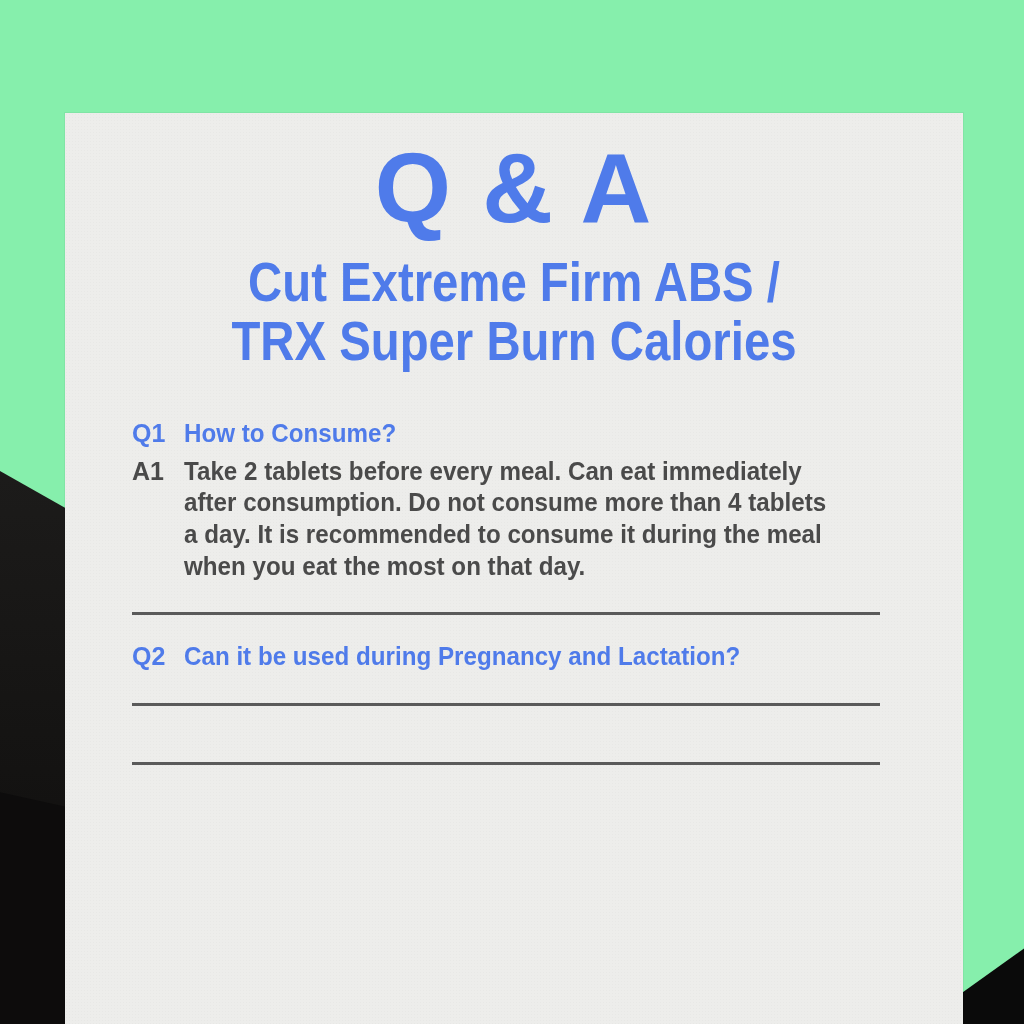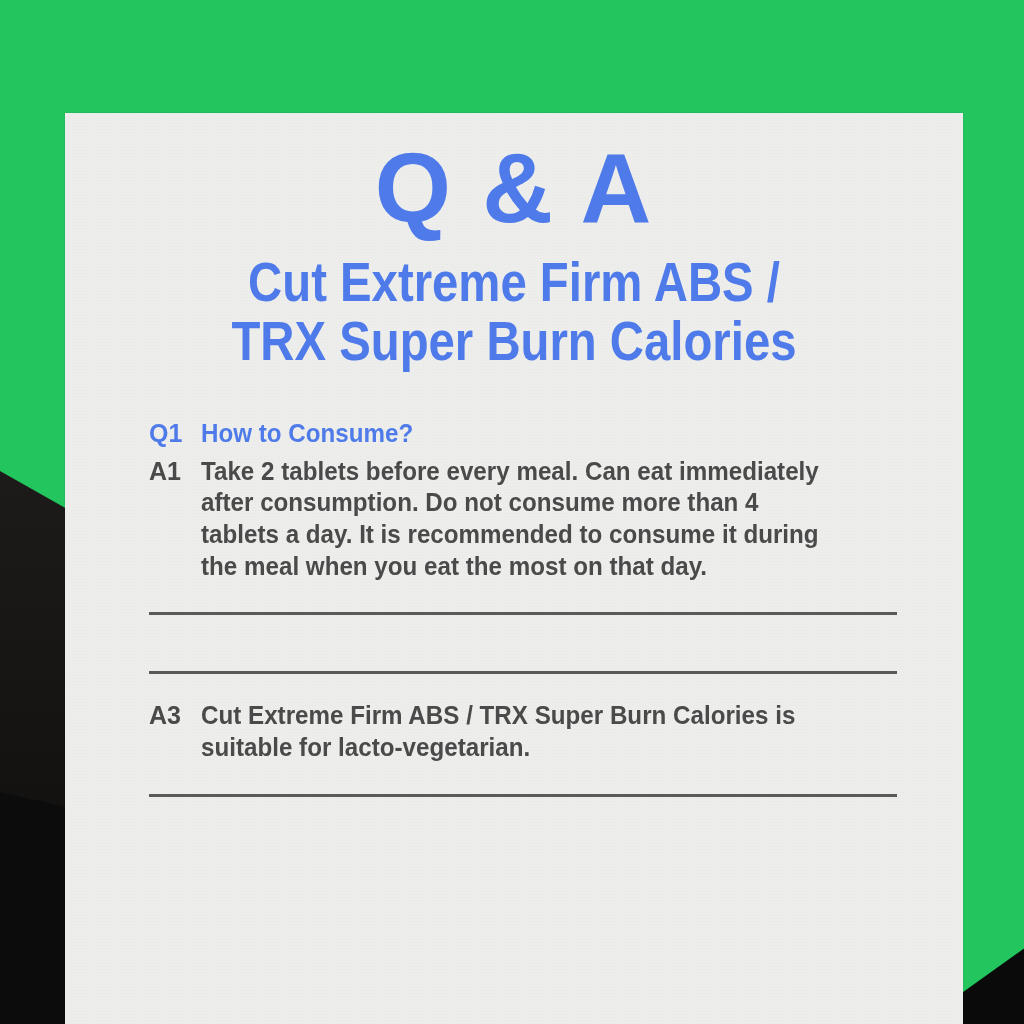--- a/index.html
+++ b/index.html
@@ -11,21 +11,21 @@
   }
   body {
     font-family: "Liberation Sans", sans-serif;
     background: #5179e8;
   }
 
   #poster {
     position: relative;
     width: 1024px;
     height: 1024px;
-    background: #22c55e;
+    background: #86efac;
     overflow: hidden;
   }
 
   
   .shape-dark-left {
     position: absolute;
     left: -10px;
     top: 440px;
     width: 130px;
     height: 600px;
@@ -108,21 +108,21 @@
     font-weight: bold;
     font-size: 55px;
     line-height: 1.08;
     transform: scaleX(0.86);
     transform-origin: center top;
     white-space: pre-line;
   }
 
   
   .qa-list {
-    margin: 17px;
+    margin: 0;
     padding: 0;
     list-style: none;
   }
   .qa-block {
     padding-top: 0;
   }
   .qa-block.first { margin-top: 46px; }
 
   .qa-row {
     display: flex;
@@ -188,29 +188,29 @@
           </div>
           <div class="qa-row">
             <span class="tag a">A1</span>
             <span class="text a">Take 2 tablets before every meal. Can eat immediately after consumption. Do not consume more than 4 tablets a day. It is recommended to consume it during the meal when you eat the most on that day.</span>
           </div>
           <div class="divider"></div>
           <div class="gap-after-divider"></div>
         </li>
 
         <li class="qa-block">
+          <div class="qa-row">
+            <span class="tag q">Q2</span>
+            <span class="text q">Can it be used during Pregnancy and Lactation?</span>
+          </div>
           <div class="divider"></div>
           <div class="gap-after-divider"></div>
         </li>
 
         <li class="qa-block">
-          <div class="qa-row">
-            <span class="tag a">A3</span>
-            <span class="text a">Cut Extreme Firm ABS / TRX Super Burn Calories is suitable for lacto-vegetarian.</span>
-          </div>
           <div class="divider"></div>
         </li>
 
       </ul>
 
     </div>
   </div>
 
 </div>
 

